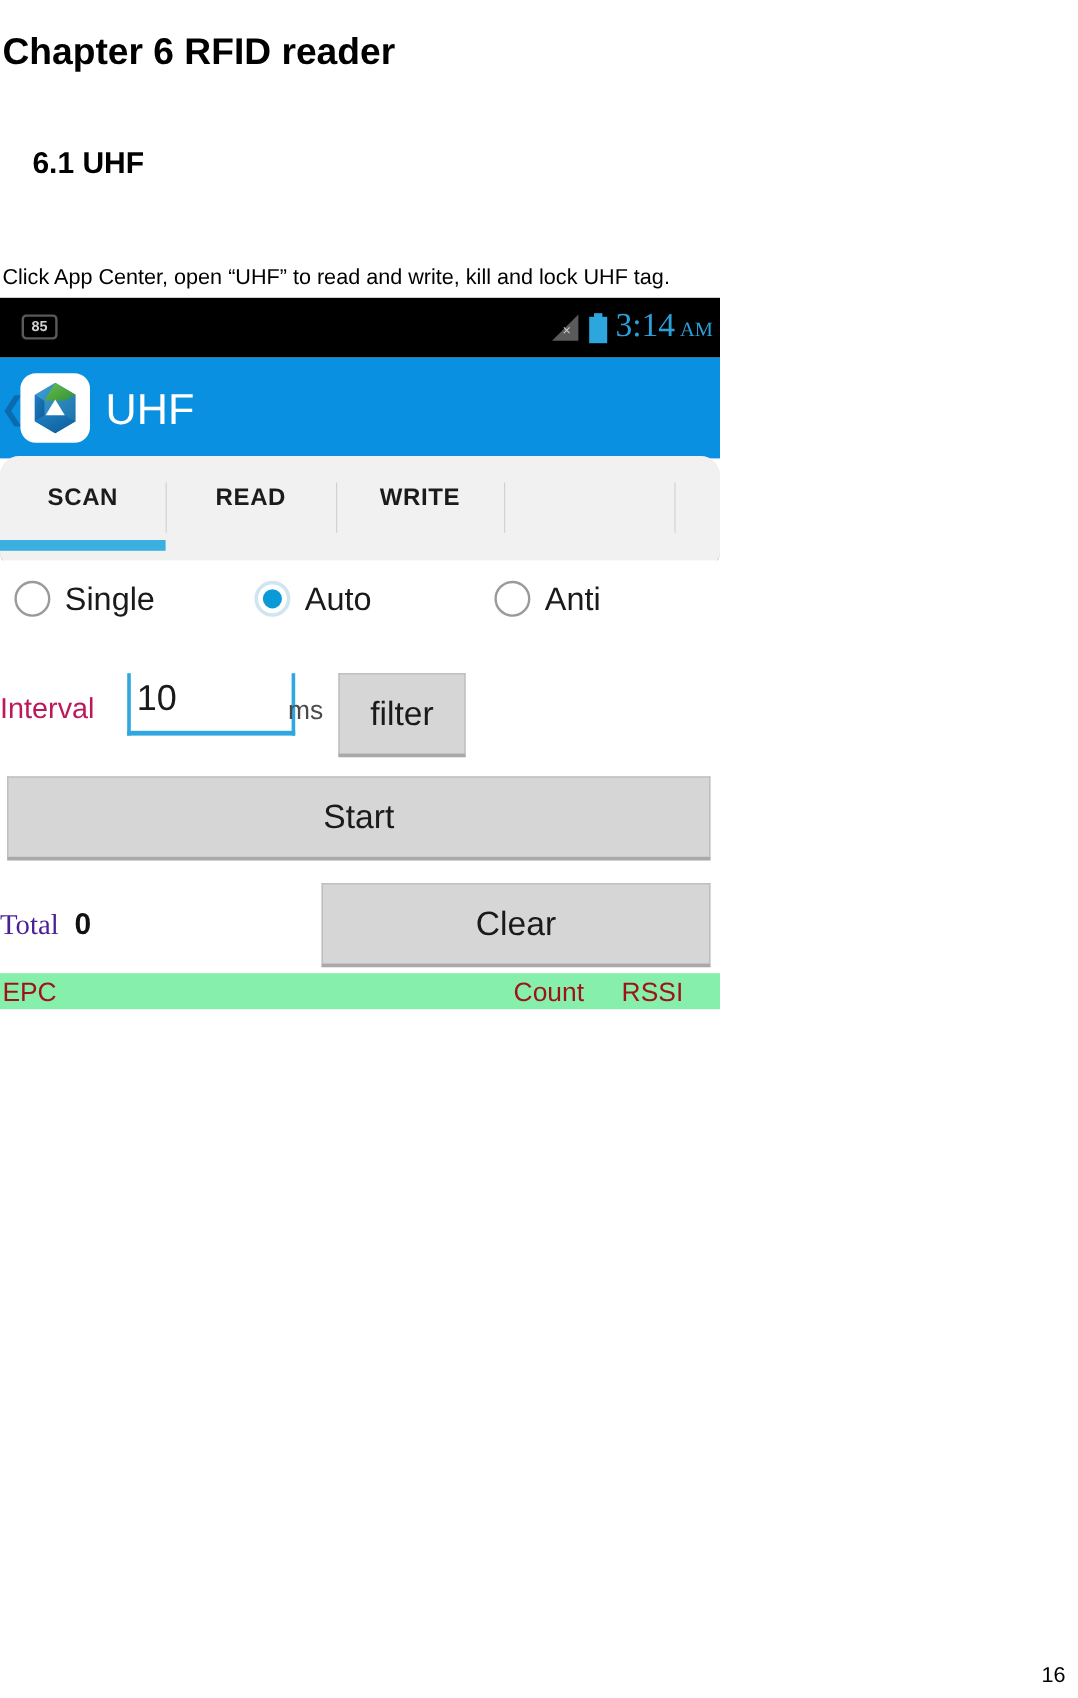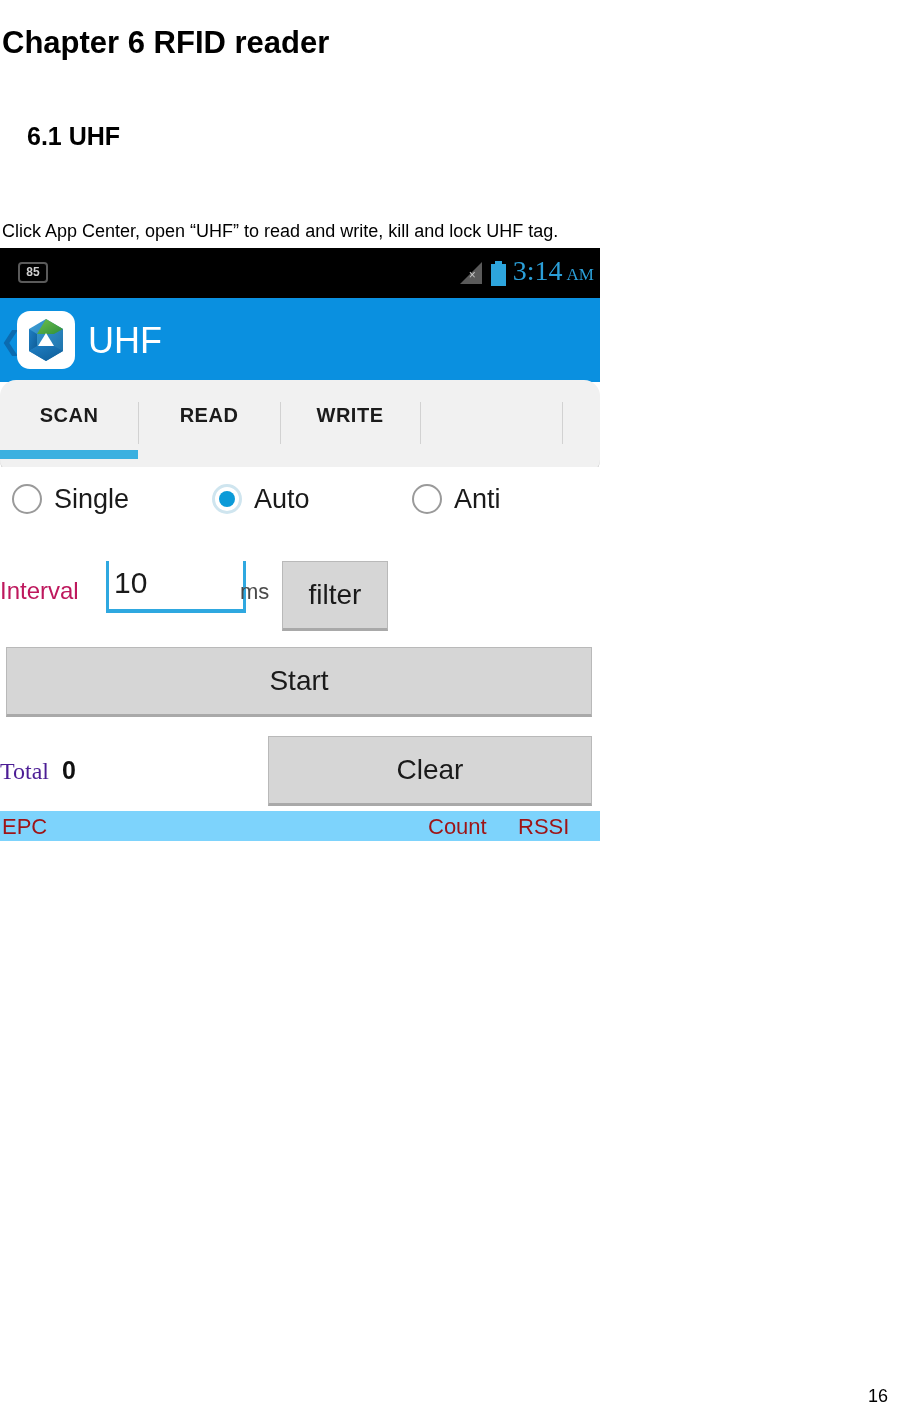--- a/index.html
+++ b/index.html
@@ -388,21 +388,21 @@
     height: 70px;
     font-size: 28px;
   }
 
   .table-header {
     position: absolute;
     left: 0;
     top: 344px;
     width: 712px;
     height: 30px;
-    background: #7dd3fc;
+    background: #86efac;
   }
   .th {
     position: absolute;
     top: 2px;
     color: #9e1416;
     font-size: 22px;
     line-height: 27px;
     font-family: "Liberation Sans", sans-serif;
     white-space: nowrap;
   }

